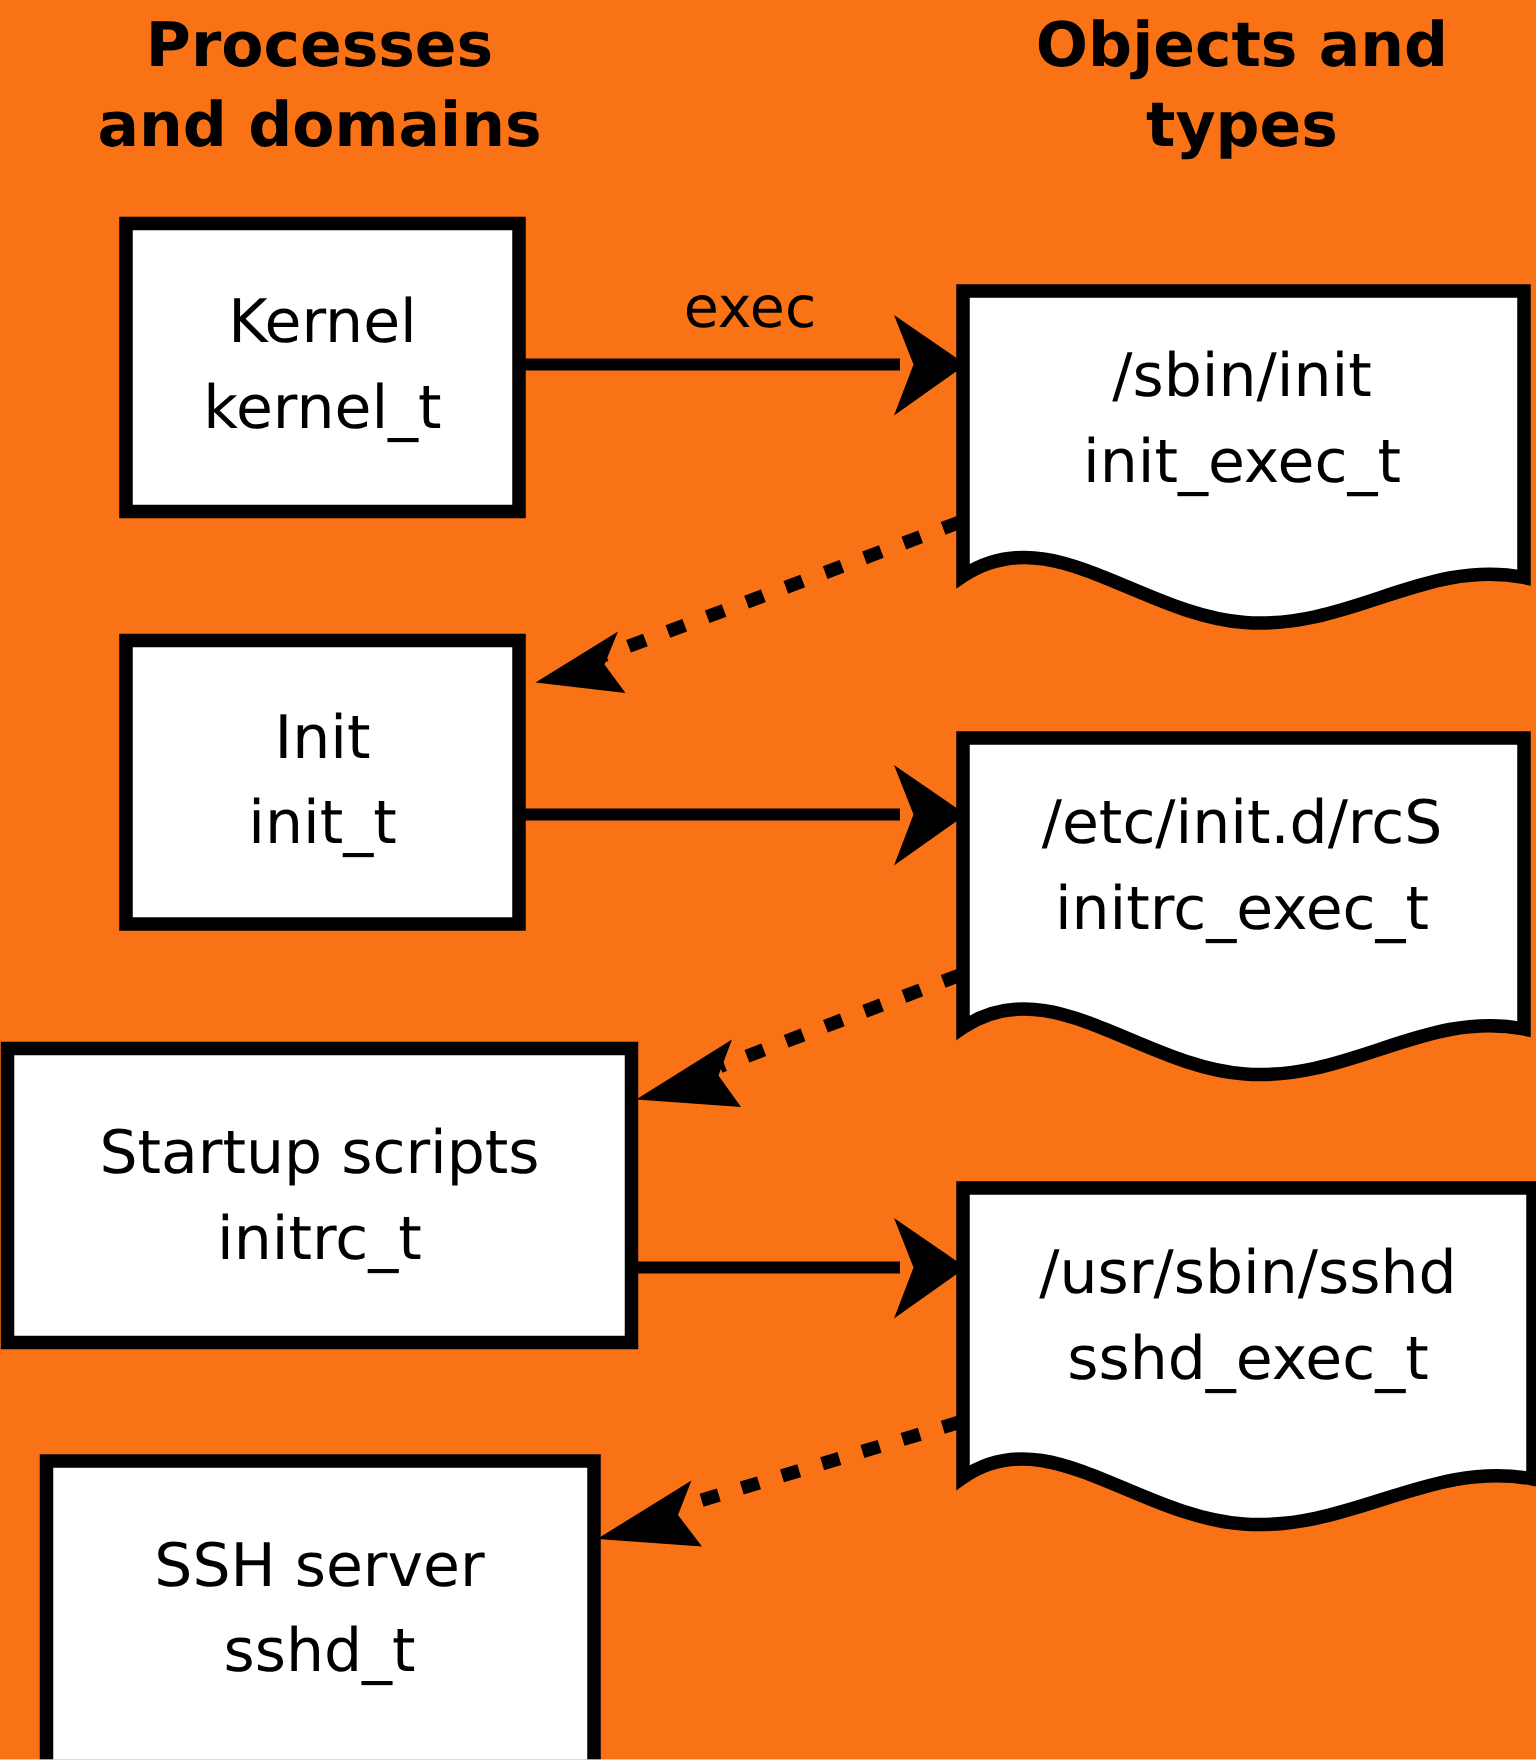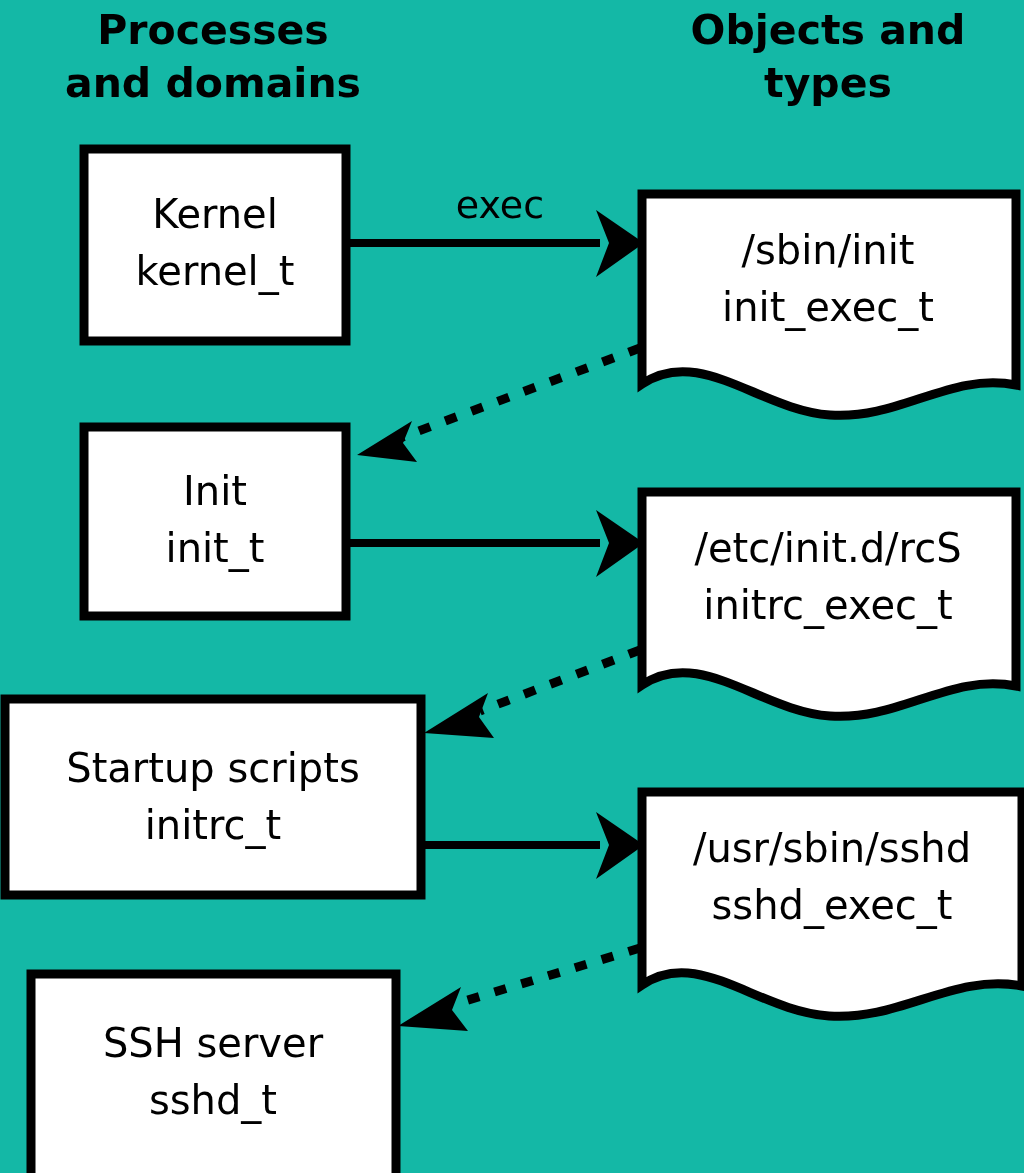--- a/index.html
+++ b/index.html
@@ -4,21 +4,21 @@
 <style>
   html, body {
     margin: 0;
     padding: 0;
     background: #ffffff;
   }
   #diagram-root {
     position: relative;
     width: 1024px;
     height: 1173px;
-    background: #14b8a6;
+    background: #f97316;
     font-family: "DejaVu Sans", sans-serif;
     overflow: hidden;
   }
   svg.diagram-canvas {
     display: block;
     width: 1024px;
     height: 1173px;
   }
   .col-header {
     font-family: "DejaVu Sans", sans-serif;

